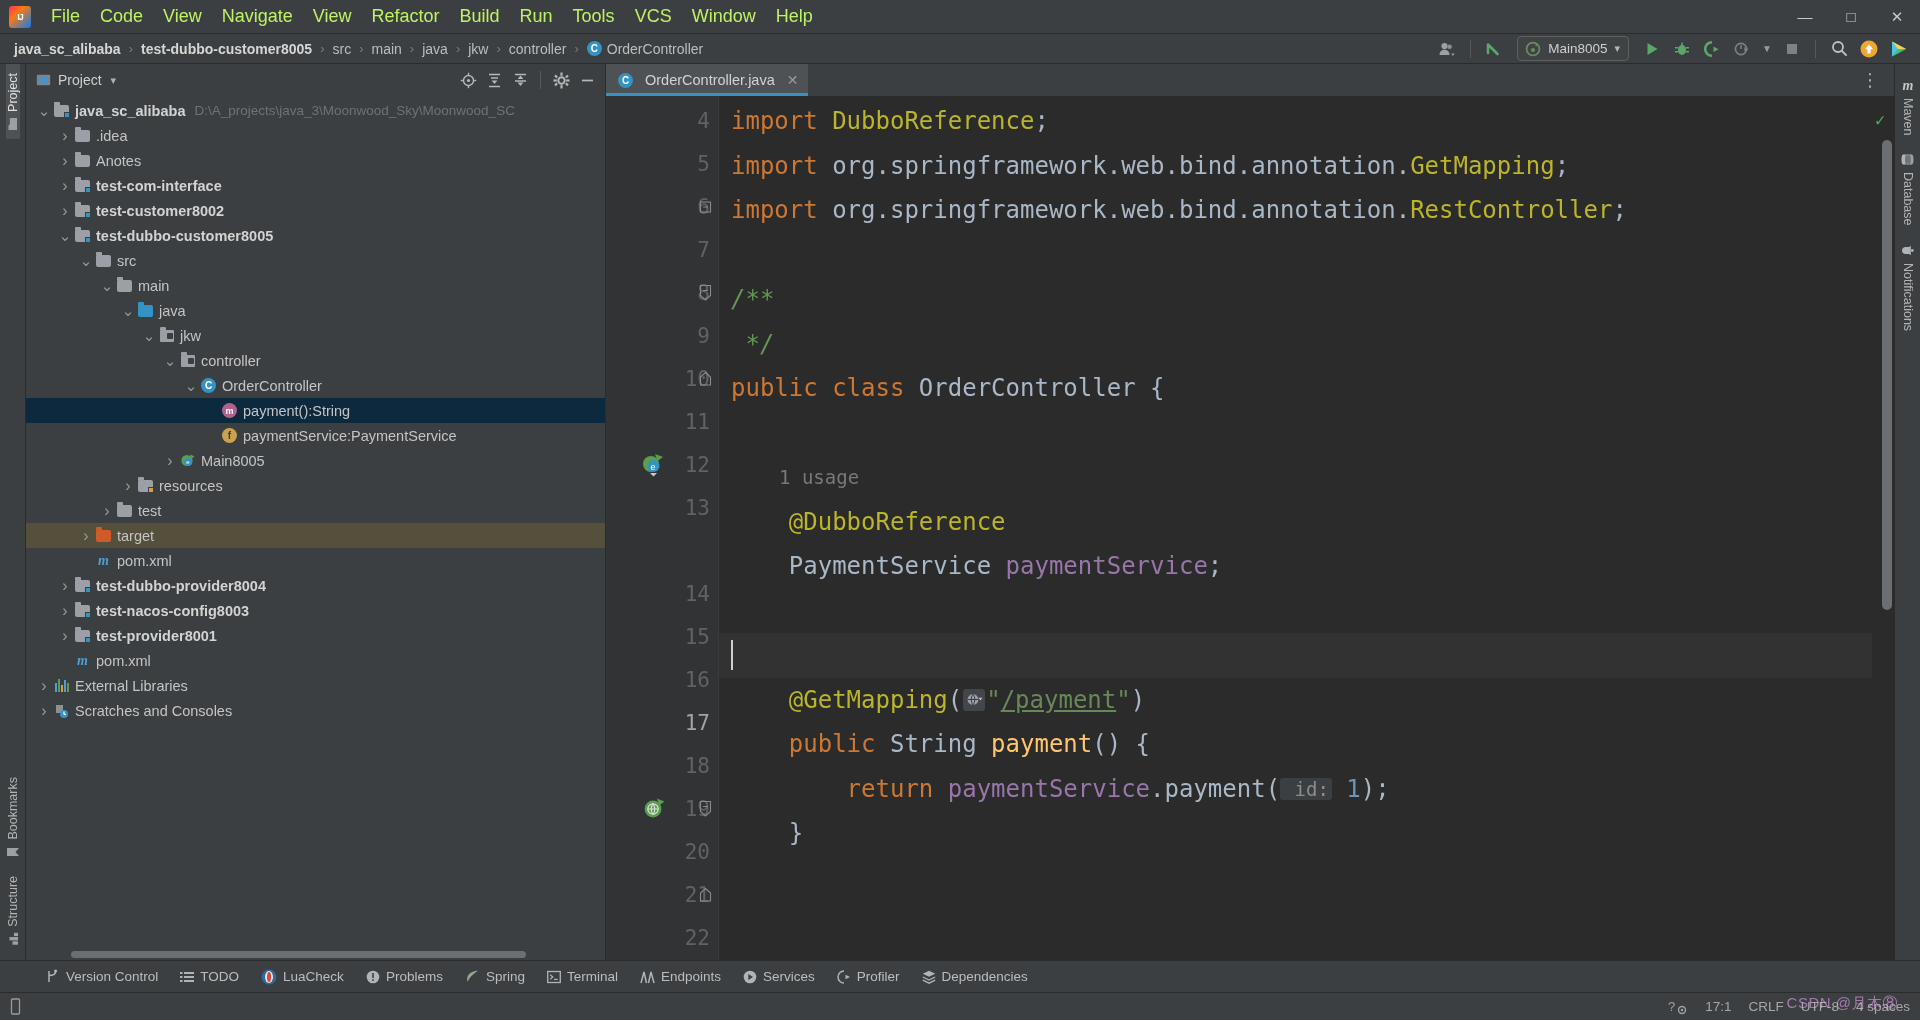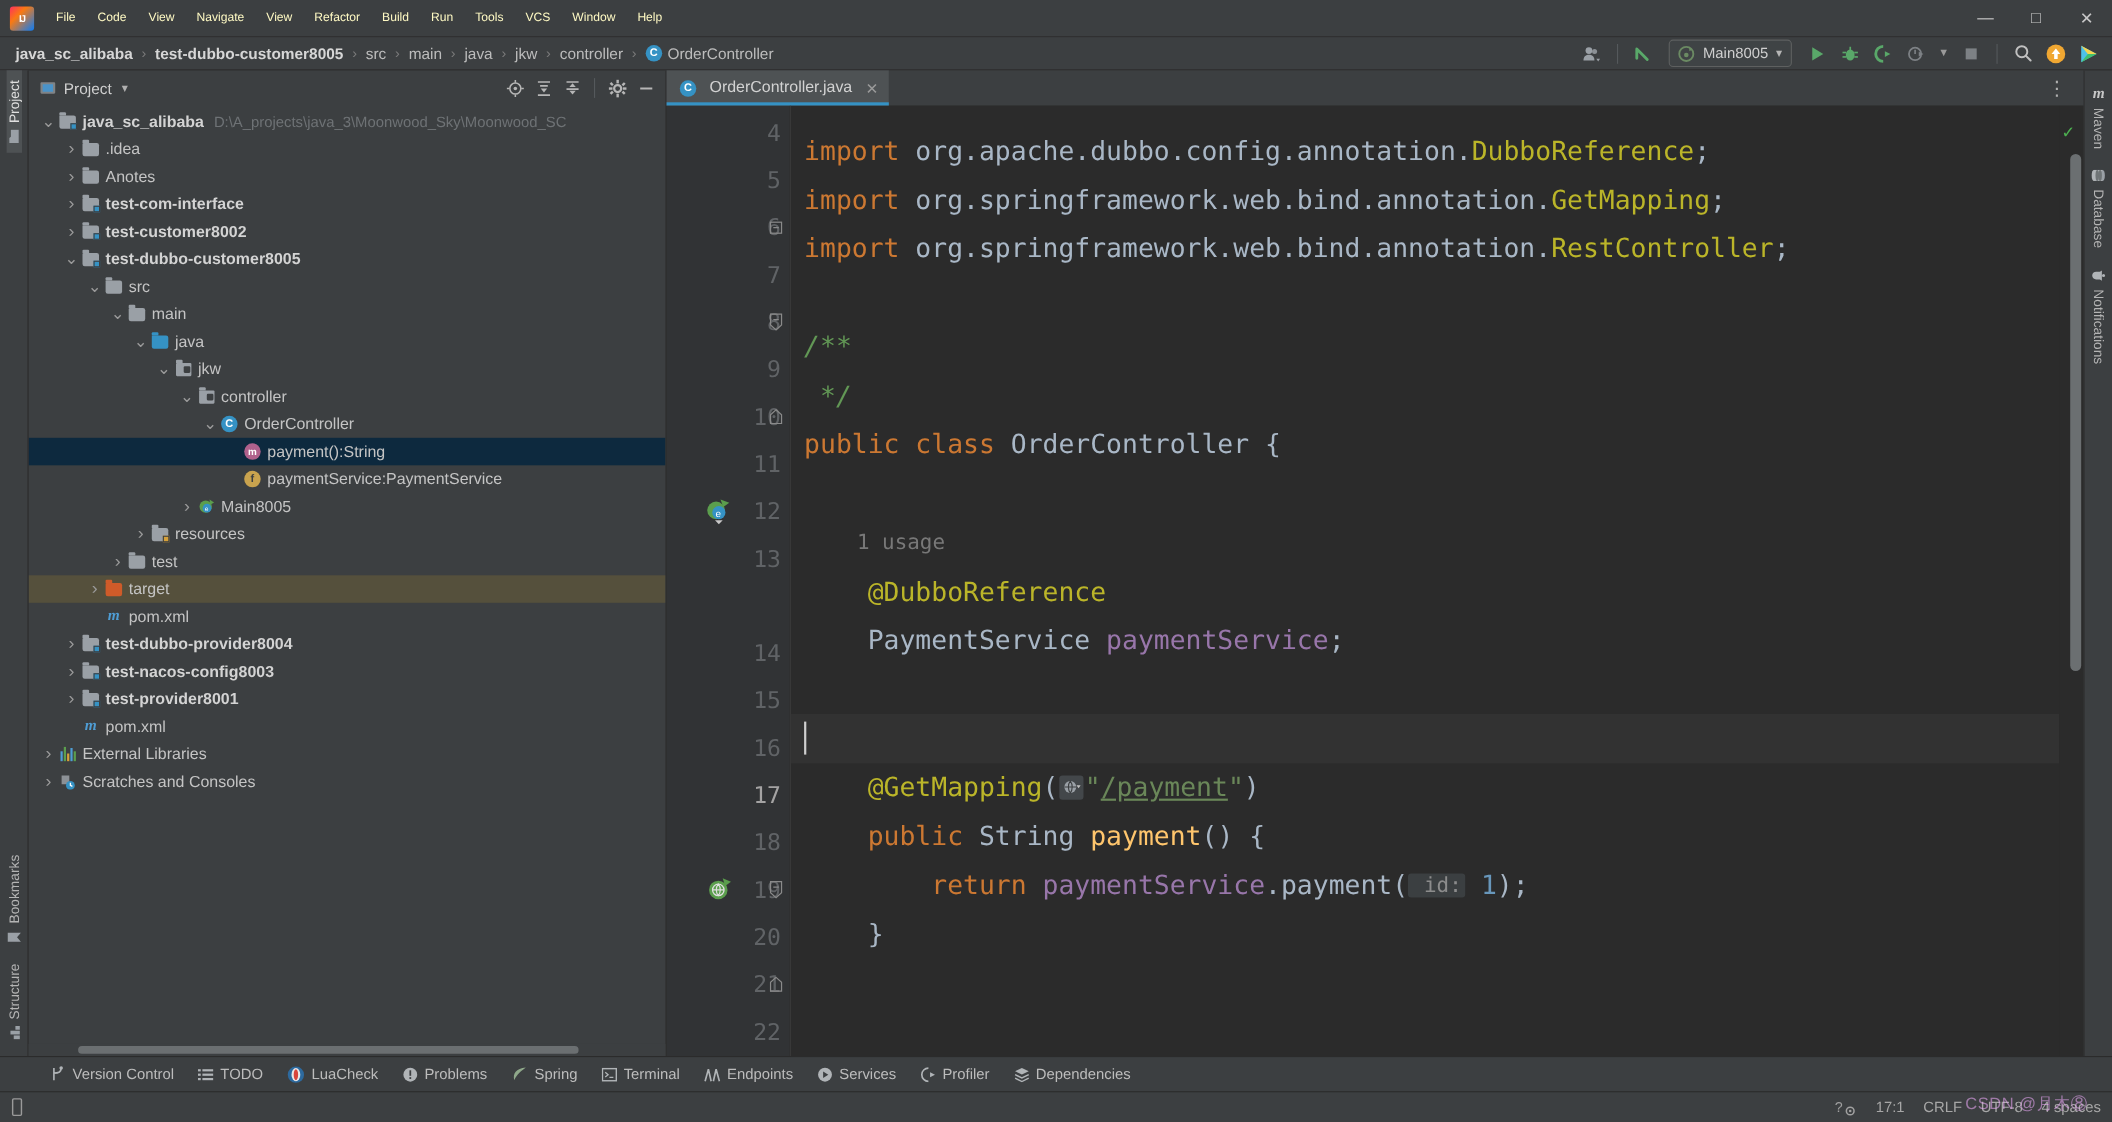--- a/index.html
+++ b/index.html
@@ -20,21 +20,21 @@
   }
   .ij-logo {
     width:22px; height:22px; margin-left:9px; margin-right:10px; border-radius:3px;
     background:linear-gradient(135deg,#fe315d 0%,#f97a12 35%,#087cfa 100%);
     display:flex; align-items:center; justify-content:center;
     font-size:9px; font-weight:bold; color:#ffffff; letter-spacing:-1px;
     flex:0 0 22px;
   }
   .menubar { display:flex; align-items:center; gap:0px; }
   .menu-item {
-    padding:4px 10px; font-size:11px; color:#fef9c3; cursor:default; line-height:1.2;
+    padding:4px 10px; font-size:18px; color:#bef264; cursor:default; line-height:1.2;
   }
   .win-title {
     position:absolute; left:0; right:0; text-align:center; font-size:14.5px;
     color:#a5a5a5; pointer-events:none;
   }
   .win-ctrls { margin-left:auto; display:flex; align-items:center; z-index:2; }
   .win-btn { width:46px; height:34px; display:flex; align-items:center; justify-content:center;
     color:#c8c8c8; font-size:15px; }
 
   
@@ -153,21 +153,21 @@
   }
   .gline {
     height:44.5px; display:flex; align-items:center; justify-content:flex-end;
     padding-right:8px; font-size:21px; color:#606366; position:relative;
   }
   .gline .giconwrap { position:absolute; right:52px; top:50%; transform:translateY(-50%); }
   .gline .fold { position:absolute; right:6px; top:50%; transform:translateY(-50%); color:#8a8a8a; }
   .gline.cur { color:#a4a3a3; }
 
   .code {
-    flex:1 1 auto; position:relative; background:#2b2b2b; padding-top:19px; overflow:hidden;
+    flex:1 1 auto; position:relative; background:#2b2b2b; padding-top:3px; overflow:hidden;
     border-left:1px solid #3a3a3a;
   }
   .cl { height:44.5px; display:flex; align-items:center; font-size:24px; white-space:pre; padding-left:12px; letter-spacing:0px; }
   .cl.curline { background:#323232; }
   .kw { color:#cc7832; }
   .pl { color:#a9b7c6; }
   .ann { color:#bbb529; }
   .str { color:#6a8759; }
   .cmt { color:#629755; font-style:italic; }
   .fieldv { color:#9876aa; }
@@ -801,21 +801,21 @@
                 <svg width="13" height="15" viewBox="0 0 13 15">
                   <path d="M6.5 1 L11.5 5.5 L11.5 13.5 L1.5 13.5 L1.5 5.5 Z" fill="none" stroke="#8a8a8a" stroke-width="1.1"></path>
                 </svg>
               </span>
             </div>
             <div class="gline">
               <span>22</span>
             </div>
           </div>
         <div class="code" id="code">
-            <div class="cl"><span class="kw">import </span><span class="pl">org.apache.dubbo.config.annotation.</span><span class="ann">DubboReference</span><span class="pl">;</span></div>
+            <div class="cl"><span class="kw">import </span><span class="ann">DubboReference</span><span class="pl">;</span></div>
             <div class="cl"><span class="kw">import </span><span class="pl">org.springframework.web.bind.annotation.</span><span class="ann">GetMapping</span><span class="pl">;</span></div>
             <div class="cl"><span class="kw">import </span><span class="pl">org.springframework.web.bind.annotation.</span><span class="ann">RestController</span><span class="pl">;</span></div>
             <div class="cl"></div>
             <div class="cl"><span class="cmt">/**</span></div>
             <div class="cl"><span class="cmt"> */</span></div>
             <div class="cl"><span class="kw">public </span><span class="kw">class </span><span class="cls">OrderController </span><span class="pl">{</span></div>
             <div class="cl"></div>
             <div class="cl"><span class="hint" style="padding-left: 48px;">1 usage</span></div>
             <div class="cl"><span class="ann">    @DubboReference</span></div>
             <div class="cl"><span class="cls">    PaymentService </span><span class="fieldv">paymentService</span><span class="pl">;</span></div>

